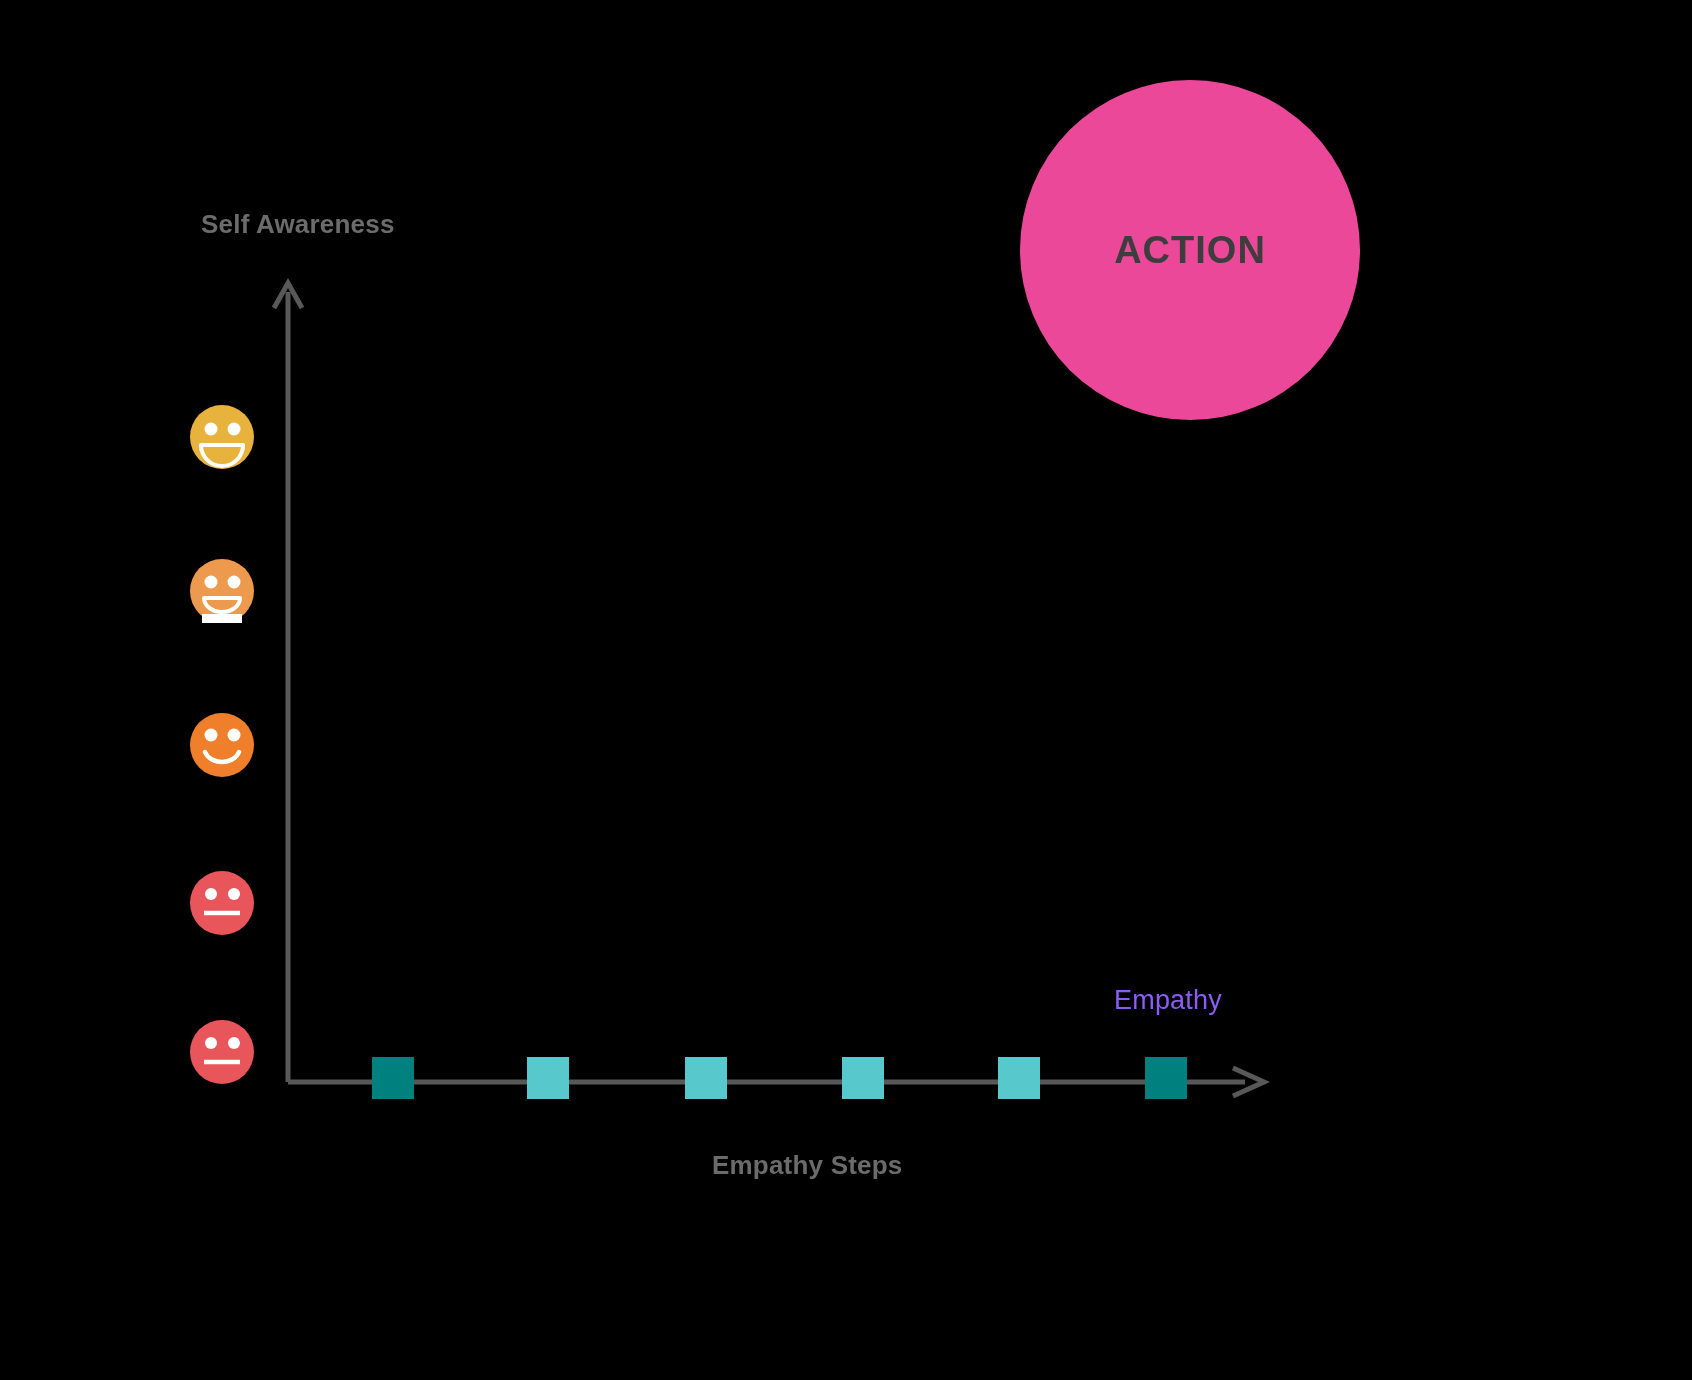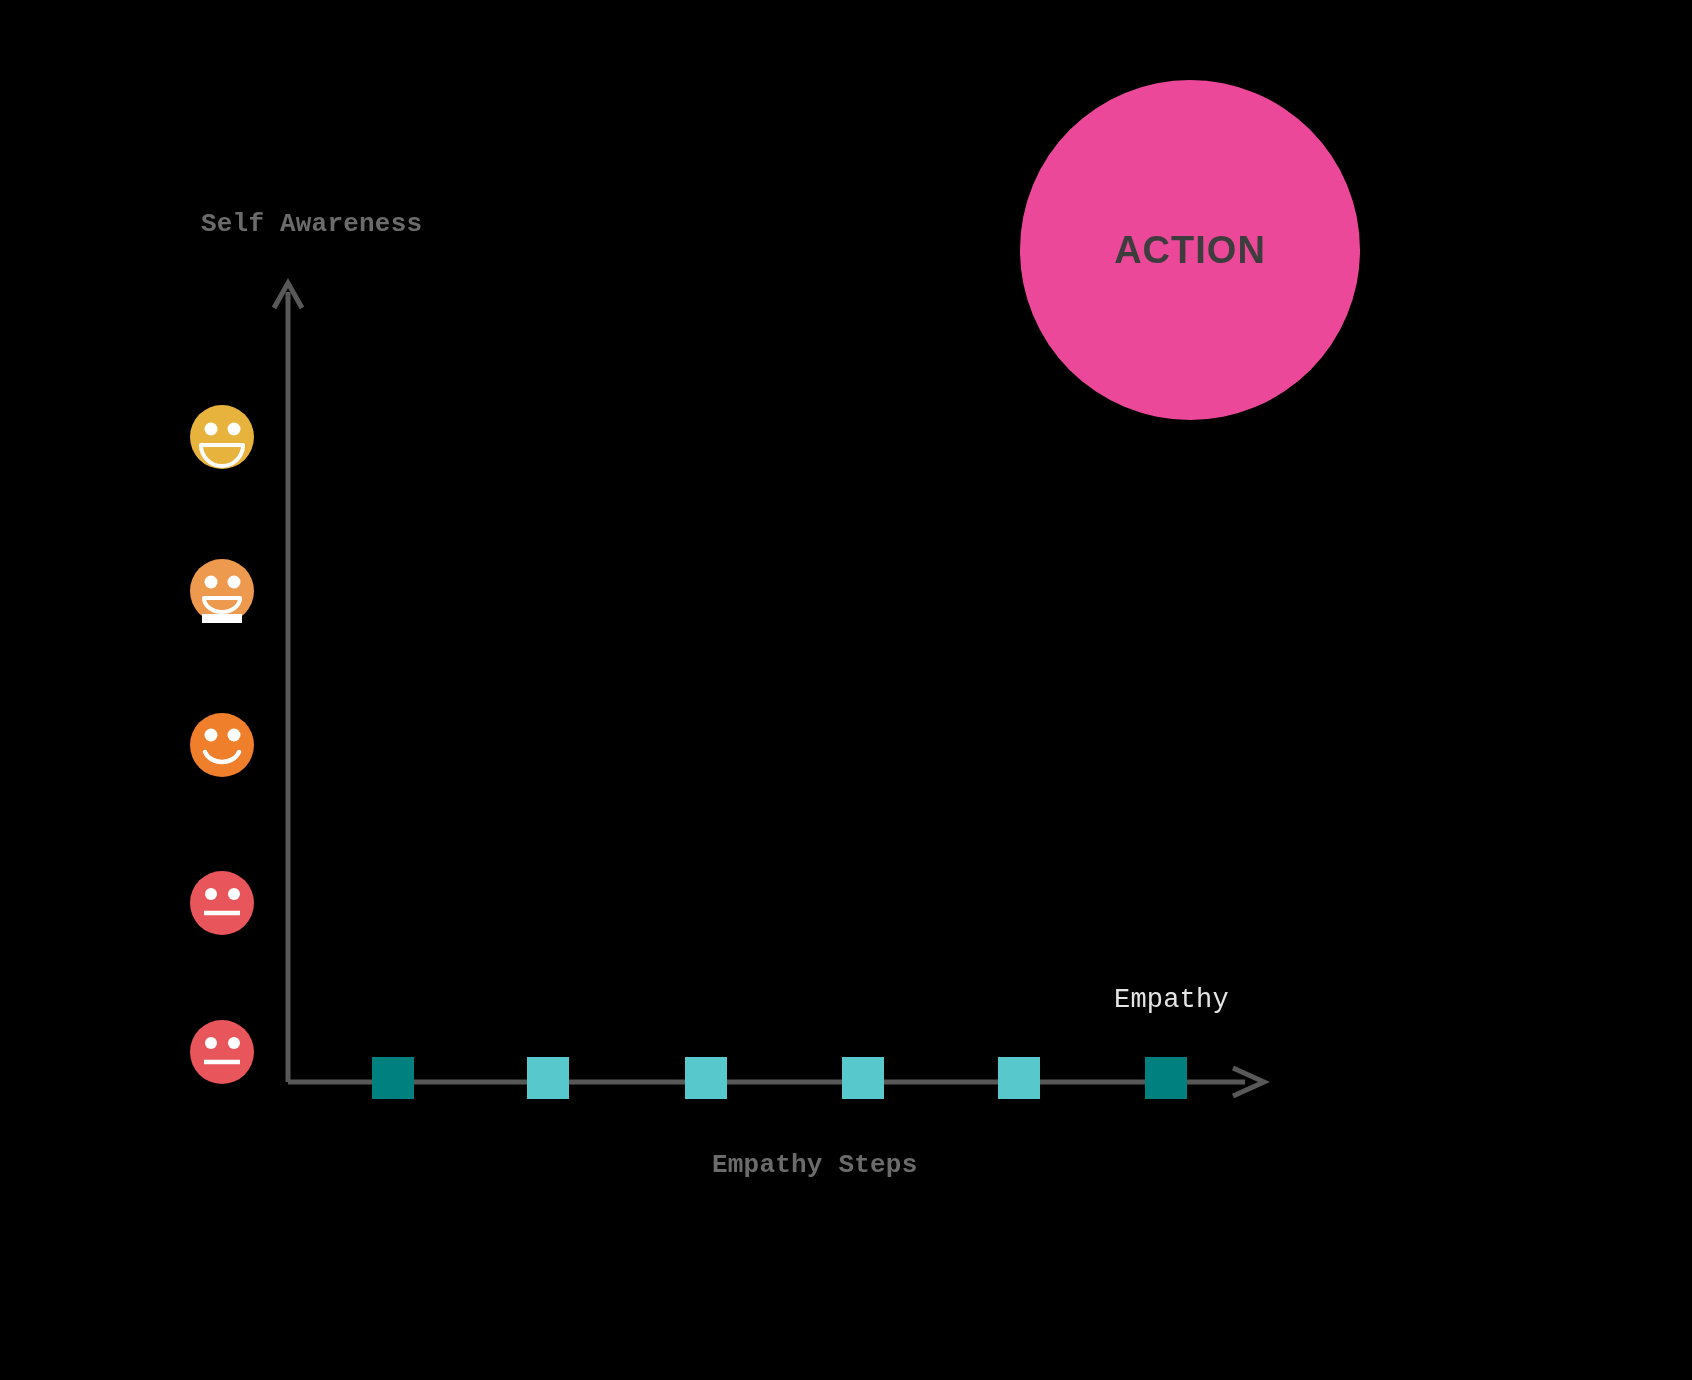--- a/index.html
+++ b/index.html
@@ -31,29 +31,29 @@
     display: block;
   }
 
   .axis-title {
     position: absolute;
     color: #6b6b6b;
     font-size: 26px;
     font-weight: 700;
     letter-spacing: 0.2px;
     white-space: nowrap;
-    font-family: Liberation Mono, monospace;
+    font-family: Liberation Sans, sans-serif;
   }
   #y-axis-title { left: 201px; top: 209px; }
   #x-axis-title { left: 712px; top: 1150px; }
   #empathy-label {
     left: 1114px; top: 985px;
     font-size: 27px;
     font-weight: 400;
-    color: #e5e5e5;
+    color: #8b5cf6;
   }
 
   .bubble {
     position: absolute;
     left: 1020px;
     top: 80px;
     width: 340px;
     height: 340px;
     border-radius: 50%;
     background: #ec4899;

